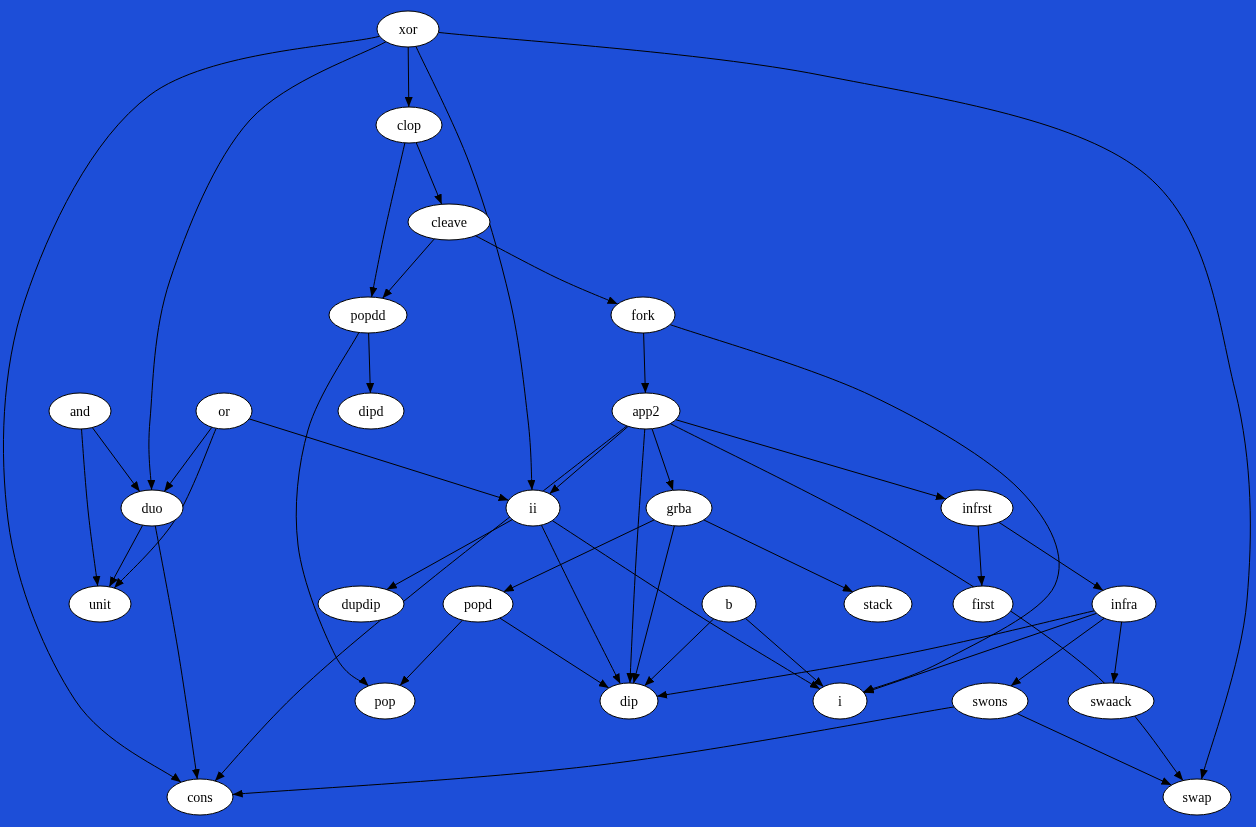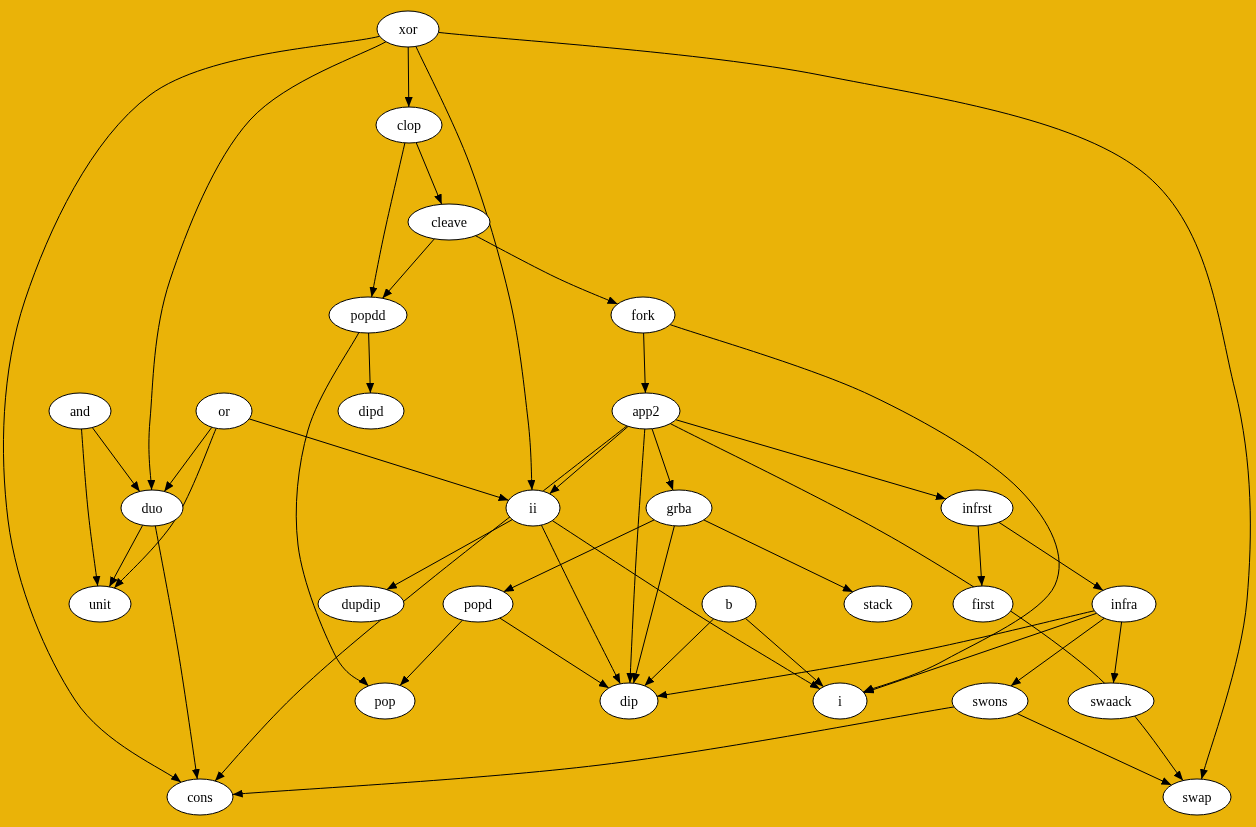--- a/index.html
+++ b/index.html
@@ -1,16 +1,16 @@
 <!DOCTYPE html>
 <html><head>
 <meta charset="utf-8">
 <style>
   html,body{margin:0;padding:0;background:#ffffff;}
-  .canvas{position:relative;width:1256px;height:827px;background:#eab308;overflow:hidden;}
+  .canvas{position:relative;width:1256px;height:827px;background:#1d4ed8;overflow:hidden;}
   svg text{font-family:"Liberation Serif","DejaVu Serif",serif;fill:#000000;}
 </style>
 </head>
 <body>
 
 <div class="canvas">
   <svg id="graph" xmlns="http://www.w3.org/2000/svg" width="1256" height="827" viewBox="0 0 1256 827">
       <defs>
         <marker id="arrow" markerWidth="10" markerHeight="8" refX="10" refY="4" orient="auto" markerUnits="userSpaceOnUse">
           <path d="M0,0 L10,4 L0,8 Z" fill="#000000"></path>

